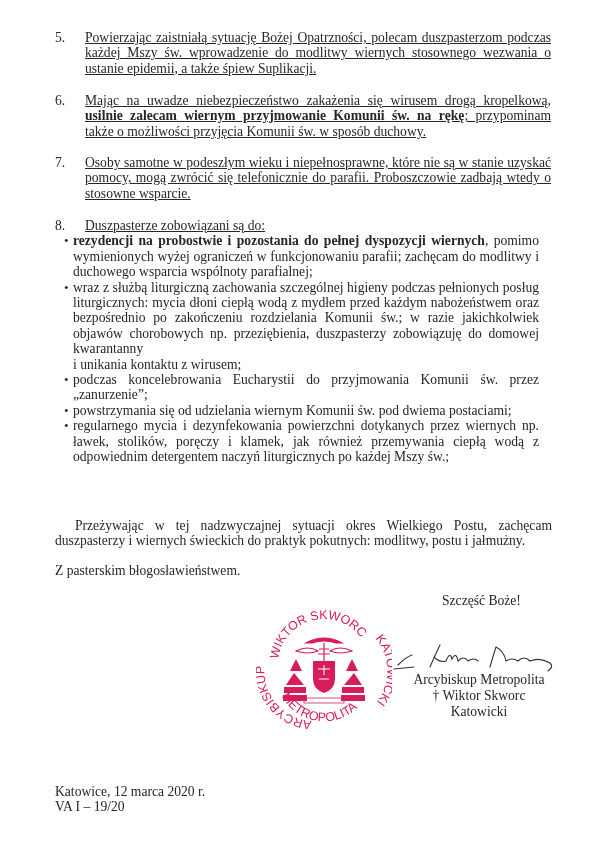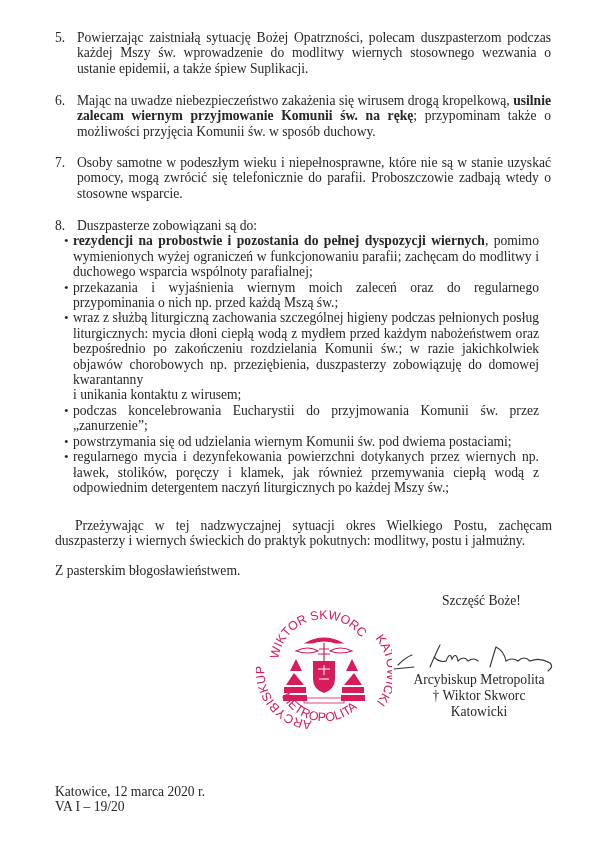--- a/index.html
+++ b/index.html
@@ -6,21 +6,21 @@
     body {
       width: 609px; height: 853px; position: relative; overflow: hidden;
       font-family: "Liberation Serif", "DejaVu Serif", serif;
       color: #262626;
       font-size: 13.6px;
       line-height: 15.4px;
     }
     .page { position: absolute; left: 0; top: 0; width: 609px; height: 853px; }
     .item { position: absolute; left: 55px; width: 496px; text-align: justify; }
     .item .num { position: absolute; left: 0; top: 0; }
-    .item .body { margin-left: 22px; }
+    .item .body { margin-left: 30px; text-decoration: underline; }
     .item .body p { margin: 0; text-align: justify; text-align-last: left; }
     b { font-weight: bold; }
     .bullets { margin: 12px; padding: 0; list-style: none; margin-left: 15px; }
     .bullets li { position: relative; padding-left: 9px; text-align: justify; }
     .bullets li::before { content: "\2022"; position: absolute; left: 0; top: 0; font-size: 13px; }
     .para { position: absolute; left: 55px; width: 497px; text-align: justify; font-family: Liberation Serif, serif; }
     .closing { position: absolute; left: 55px; text-align: center; }
     .greeting { position: absolute; left: 424px; top: 593px; margin-left: 18px; }
     .sig-block { position: absolute; left: 384px; top: 672px; width: 190px; text-align: center; line-height: 16px; }
     .footer { position: absolute; left: 55px; top: 784px; line-height: 15px; }
@@ -53,21 +53,20 @@
     </div>
   </div>
 
   <div class="item" style="top:218px;">
     <span class="num">8.</span>
     <div class="body">
       <p>Duszpasterze zobowiązani są do:</p>
     </div>
     <ul class="bullets" style="margin-left:9px; margin-top:0;">
       <li><b>rezydencji na probostwie i pozostania do pełnej dyspozycji wiernych</b><span>, pomimo wymienionych wyżej ograniczeń w funkcjonowaniu parafii; zachęcam do modlitwy i duchowego wsparcia wspólnoty parafialnej;</span></li>
-      <li><span>przekazania i wyjaśnienia wiernym moich zaleceń oraz do regularnego przypominania o nich np. przed każdą Mszą św.;</span></li>
       <li><span>wraz z służbą liturgiczną zachowania szczególnej higieny podczas pełnionych posług liturgicznych: mycia dłoni ciepłą wodą z mydłem przed każdym nabożeństwem oraz bezpośrednio po zakończeniu rozdzielania Komunii św.; w razie jakichkolwiek objawów chorobowych np. przeziębienia, duszpasterzy zobowiązuję do domowej kwarantanny</span><br><span>i unikania kontaktu z wirusem;</span></li>
       <li><span>podczas koncelebrowania Eucharystii do przyjmowania Komunii św. przez „zanurzenie”;</span></li>
       <li><span>powstrzymania się od udzielania wiernym Komunii św. pod dwiema postaciami;</span></li>
       <li><span>regularnego mycia i dezynfekowania powierzchni dotykanych przez wiernych np. ławek, stolików, poręczy i klamek, jak również przemywania ciepłą wodą z odpowiednim detergentem naczyń liturgicznych po każdej Mszy św.;</span></li>
     </ul>
   </div>
 
   <div class="para" style="top:518px; text-indent:20px;">Przeżywając w tej nadzwyczajnej sytuacji okres Wielkiego Postu, zachęcam duszpasterzy i wiernych świeckich do praktyk pokutnych: modlitwy, postu i jałmużny.</div>
 
   <div class="closing" style="top:563px;">Z pasterskim błogosławieństwem.</div>

